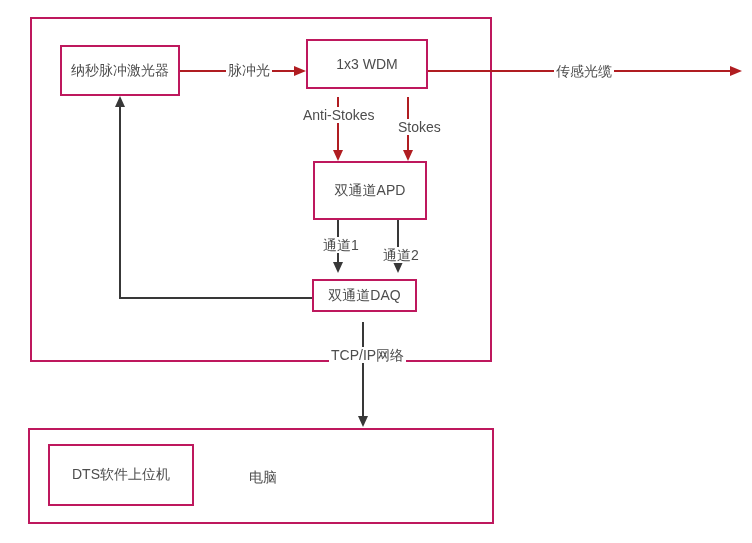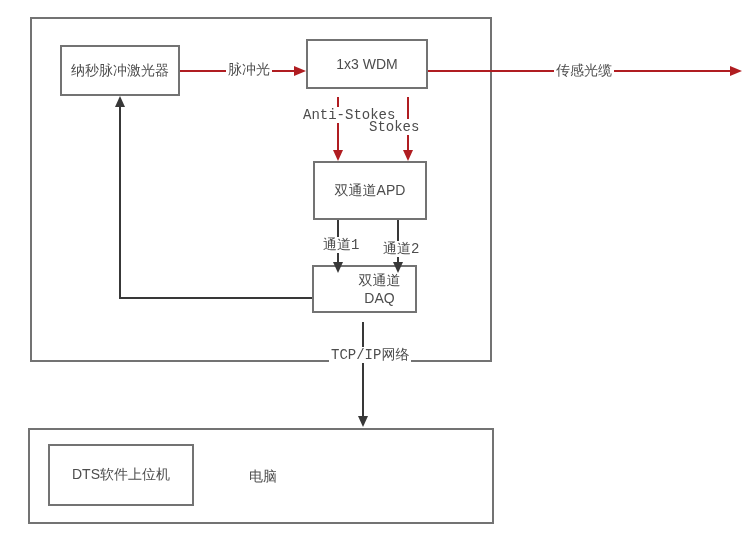--- a/index.html
+++ b/index.html
@@ -8,84 +8,83 @@
     width:752px;height:543px;
     background:#ffffff;
     font-family:"Liberation Sans","DejaVu Sans",sans-serif;
     color:#4d4d4d;
     font-size:14px;
     overflow:hidden;
   }
   
   .box{
     position:absolute;
-    border:2px solid #737373;
+    border:2px solid #be185d;
     background:#ffffff;
     box-sizing:border-box;
   }
   .node{
     display:flex;align-items:center;justify-content:center;
     text-align:center;
   }
   .outer{background:transparent;}
   
   .lbl{
     position:absolute;
     background:#ffffff;
     padding:0 2px;
     line-height:16px;
     white-space:nowrap;
-    font-family:Liberation Mono, monospace;
   }
   
   .hline,.vline{position:absolute;}
   .hline{height:2px;}
   .vline{width:2px;}
   .red{background:#b01d21;}
   .dark{background:#383838;}
   
   .arr{position:absolute;width:0;height:0;}
   .arr-right-red{border-top:5px solid transparent;border-bottom:5px solid transparent;border-left:12px solid #b01d21;}
   .arr-down-red{border-left:5px solid transparent;border-right:5px solid transparent;border-top:11px solid #b01d21;}
   .arr-down-dark{border-left:5px solid transparent;border-right:5px solid transparent;border-top:11px solid #383838;}
   .arr-up-dark{border-left:5px solid transparent;border-right:5px solid transparent;border-bottom:11px solid #383838;}
 
   
   #enclosure-box{left:30px;top:17px;width:462px;height:345px;}
   #laser-box{left:60px;top:45px;width:120px;height:51px;}
   #wdm-box{left:306px;top:39px;width:122px;height:50px;}
   #apd-box{left:313px;top:161px;width:114px;height:59px;}
-  #daq-box{left:312px;top:265px;width:105px;height:48px;padding-left:30px;}
+  #daq-box{left:312px;top:279px;width:105px;height:33px;}
   #computer-box{left:28px;top:428px;width:466px;height:96px;}
   #dts-box{left:48px;top:444px;width:146px;height:62px;text-align:right;}
   #computer-label{left:247px;top:469px;background:transparent;}
 
   #pulse-line{left:180px;top:70px;width:116px;}
   #pulse-arrowhead{left:294px;top:66px;}
   #pulse-label{left:226px;top:62px;}
 
   #sensing-line{left:428px;top:70px;width:302px;}
   #sensing-arrowhead{left:730px;top:66px;}
   #sensing-label{left:554px;top:63px;}
 
   #anti-stokes-line{left:337px;top:97px;height:54px;}
   #anti-stokes-arrowhead{left:333px;top:150px;}
   #anti-stokes-label{left:301px;top:107px;}
 
   #stokes-line{left:407px;top:97px;height:54px;}
   #stokes-arrowhead{left:403px;top:150px;}
-  #stokes-label{left:367px;top:119px;}
+  #stokes-label{left:396px;top:119px;}
 
   #channel1-line{left:337px;top:220px;height:43px;}
   #channel1-arrowhead{left:333px;top:262px;}
   #channel1-label{left:321px;top:237px;}
 
   #channel2-line{left:397px;top:220px;height:43px;}
   #channel2-arrowhead{left:393px;top:262px;}
-  #channel2-label{left:381px;top:241px;}
+  #channel2-label{left:381px;top:247px;}
 
   #tcpip-line{left:362px;top:322px;height:95px;}
   #tcpip-arrowhead{left:358px;top:416px;}
   #tcpip-label{left:329px;top:347px;}
 
   #ttl-hline{left:119px;top:297px;width:193px;}
   #ttl-vline{left:119px;top:105px;height:194px;}
   #ttl-arrowhead{left:115px;top:96px;}
   #ttl-label{left:63px;top:288px;}
 </style>

